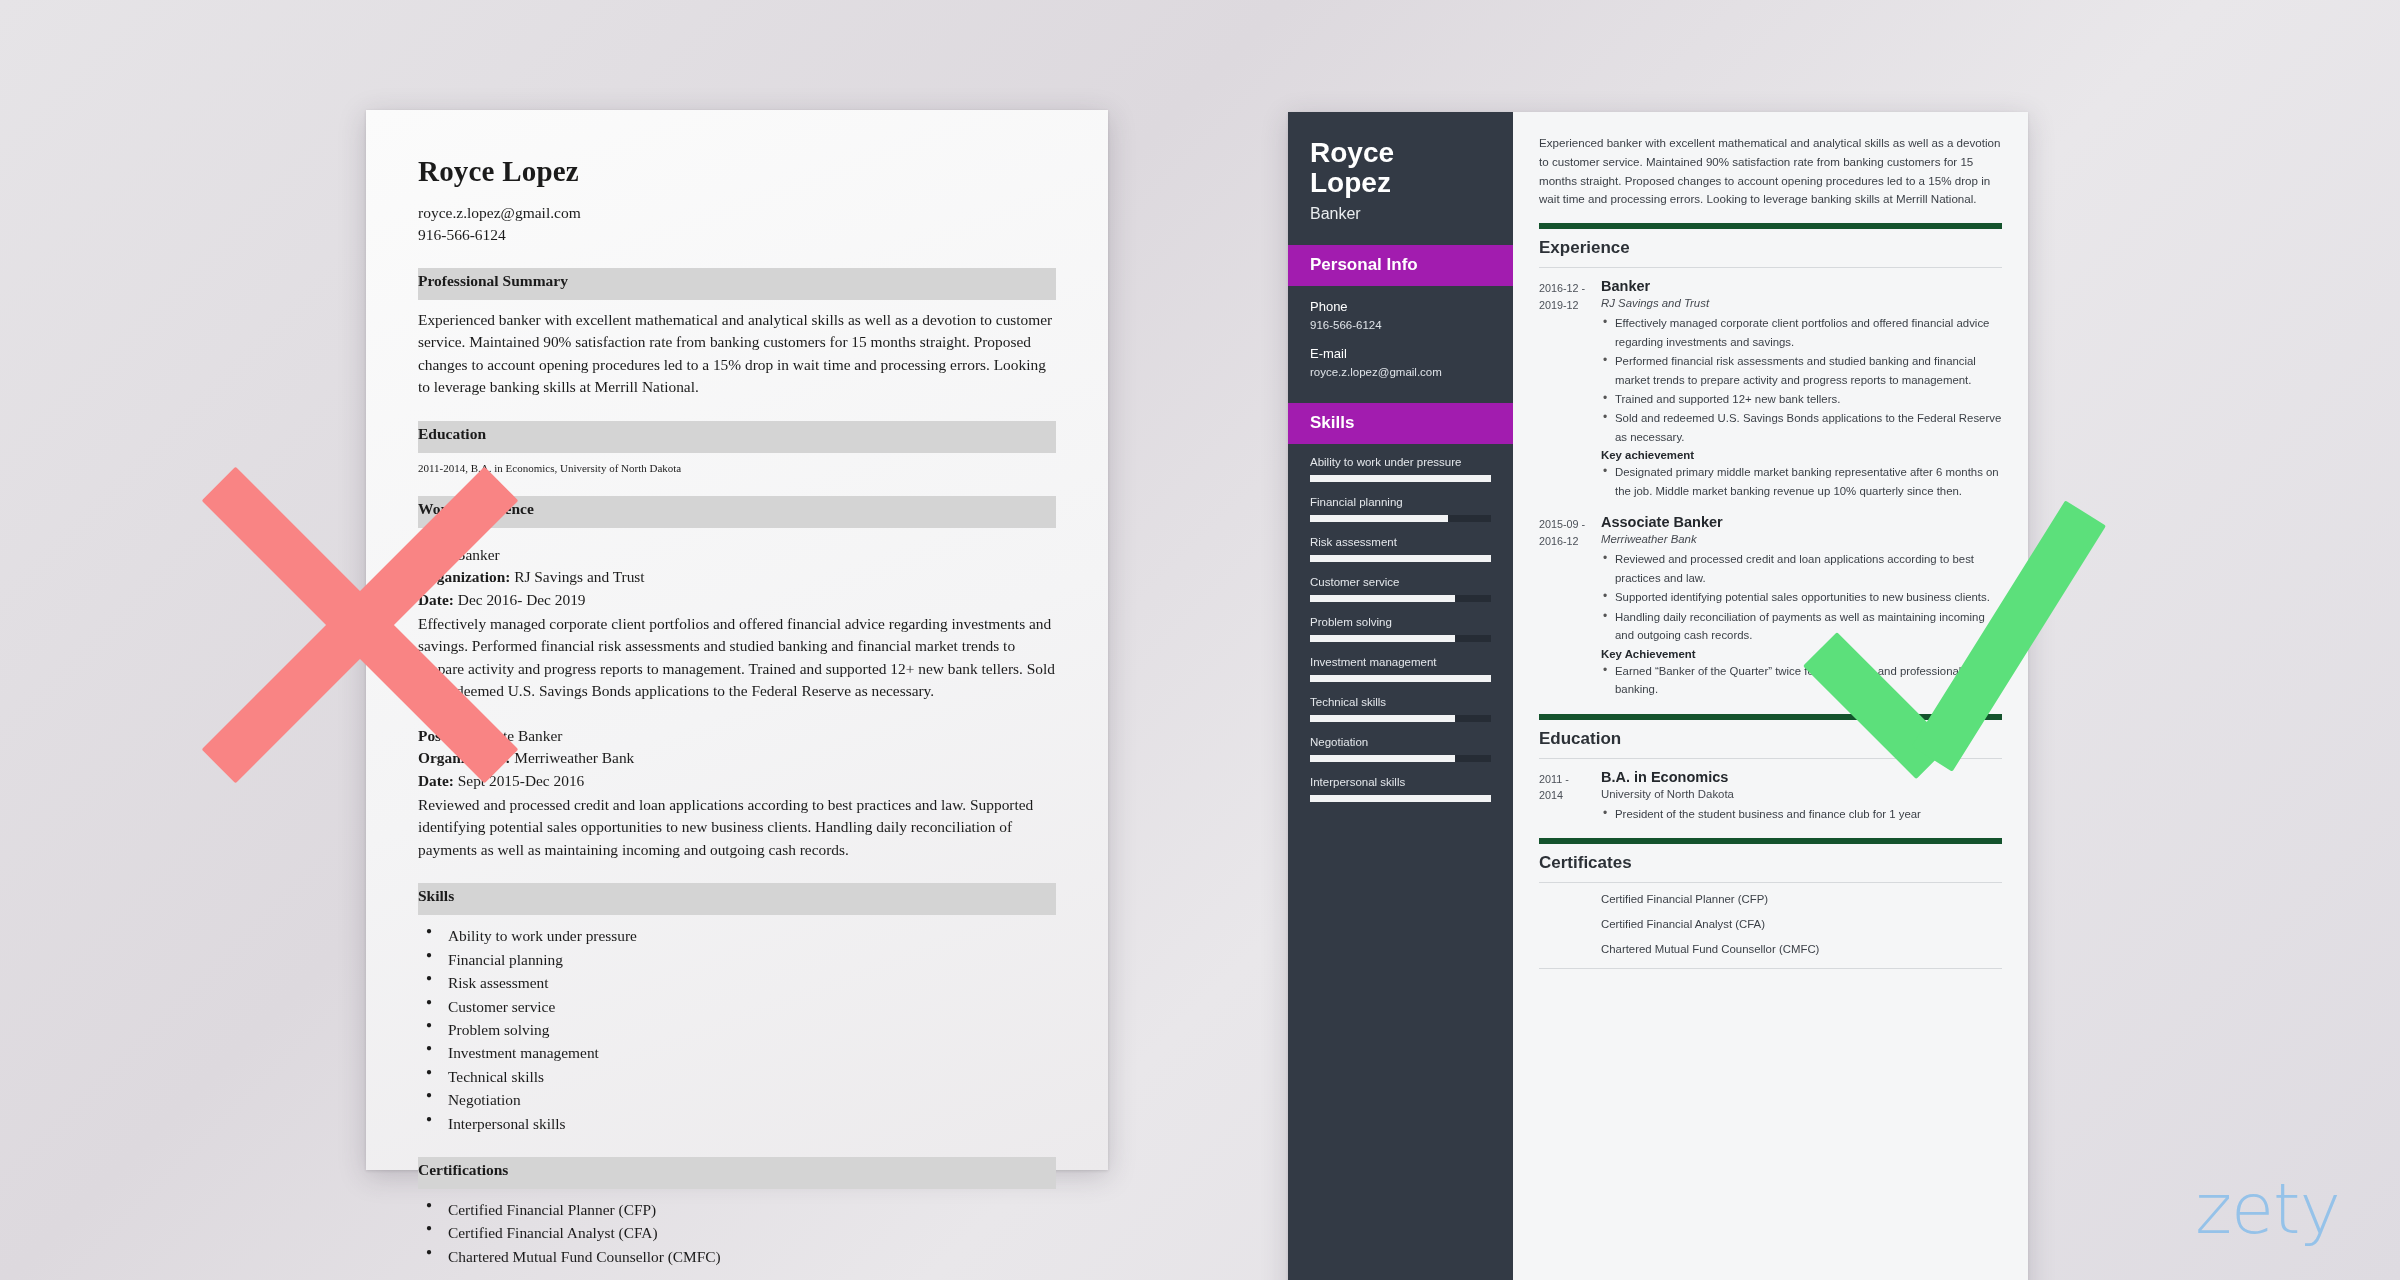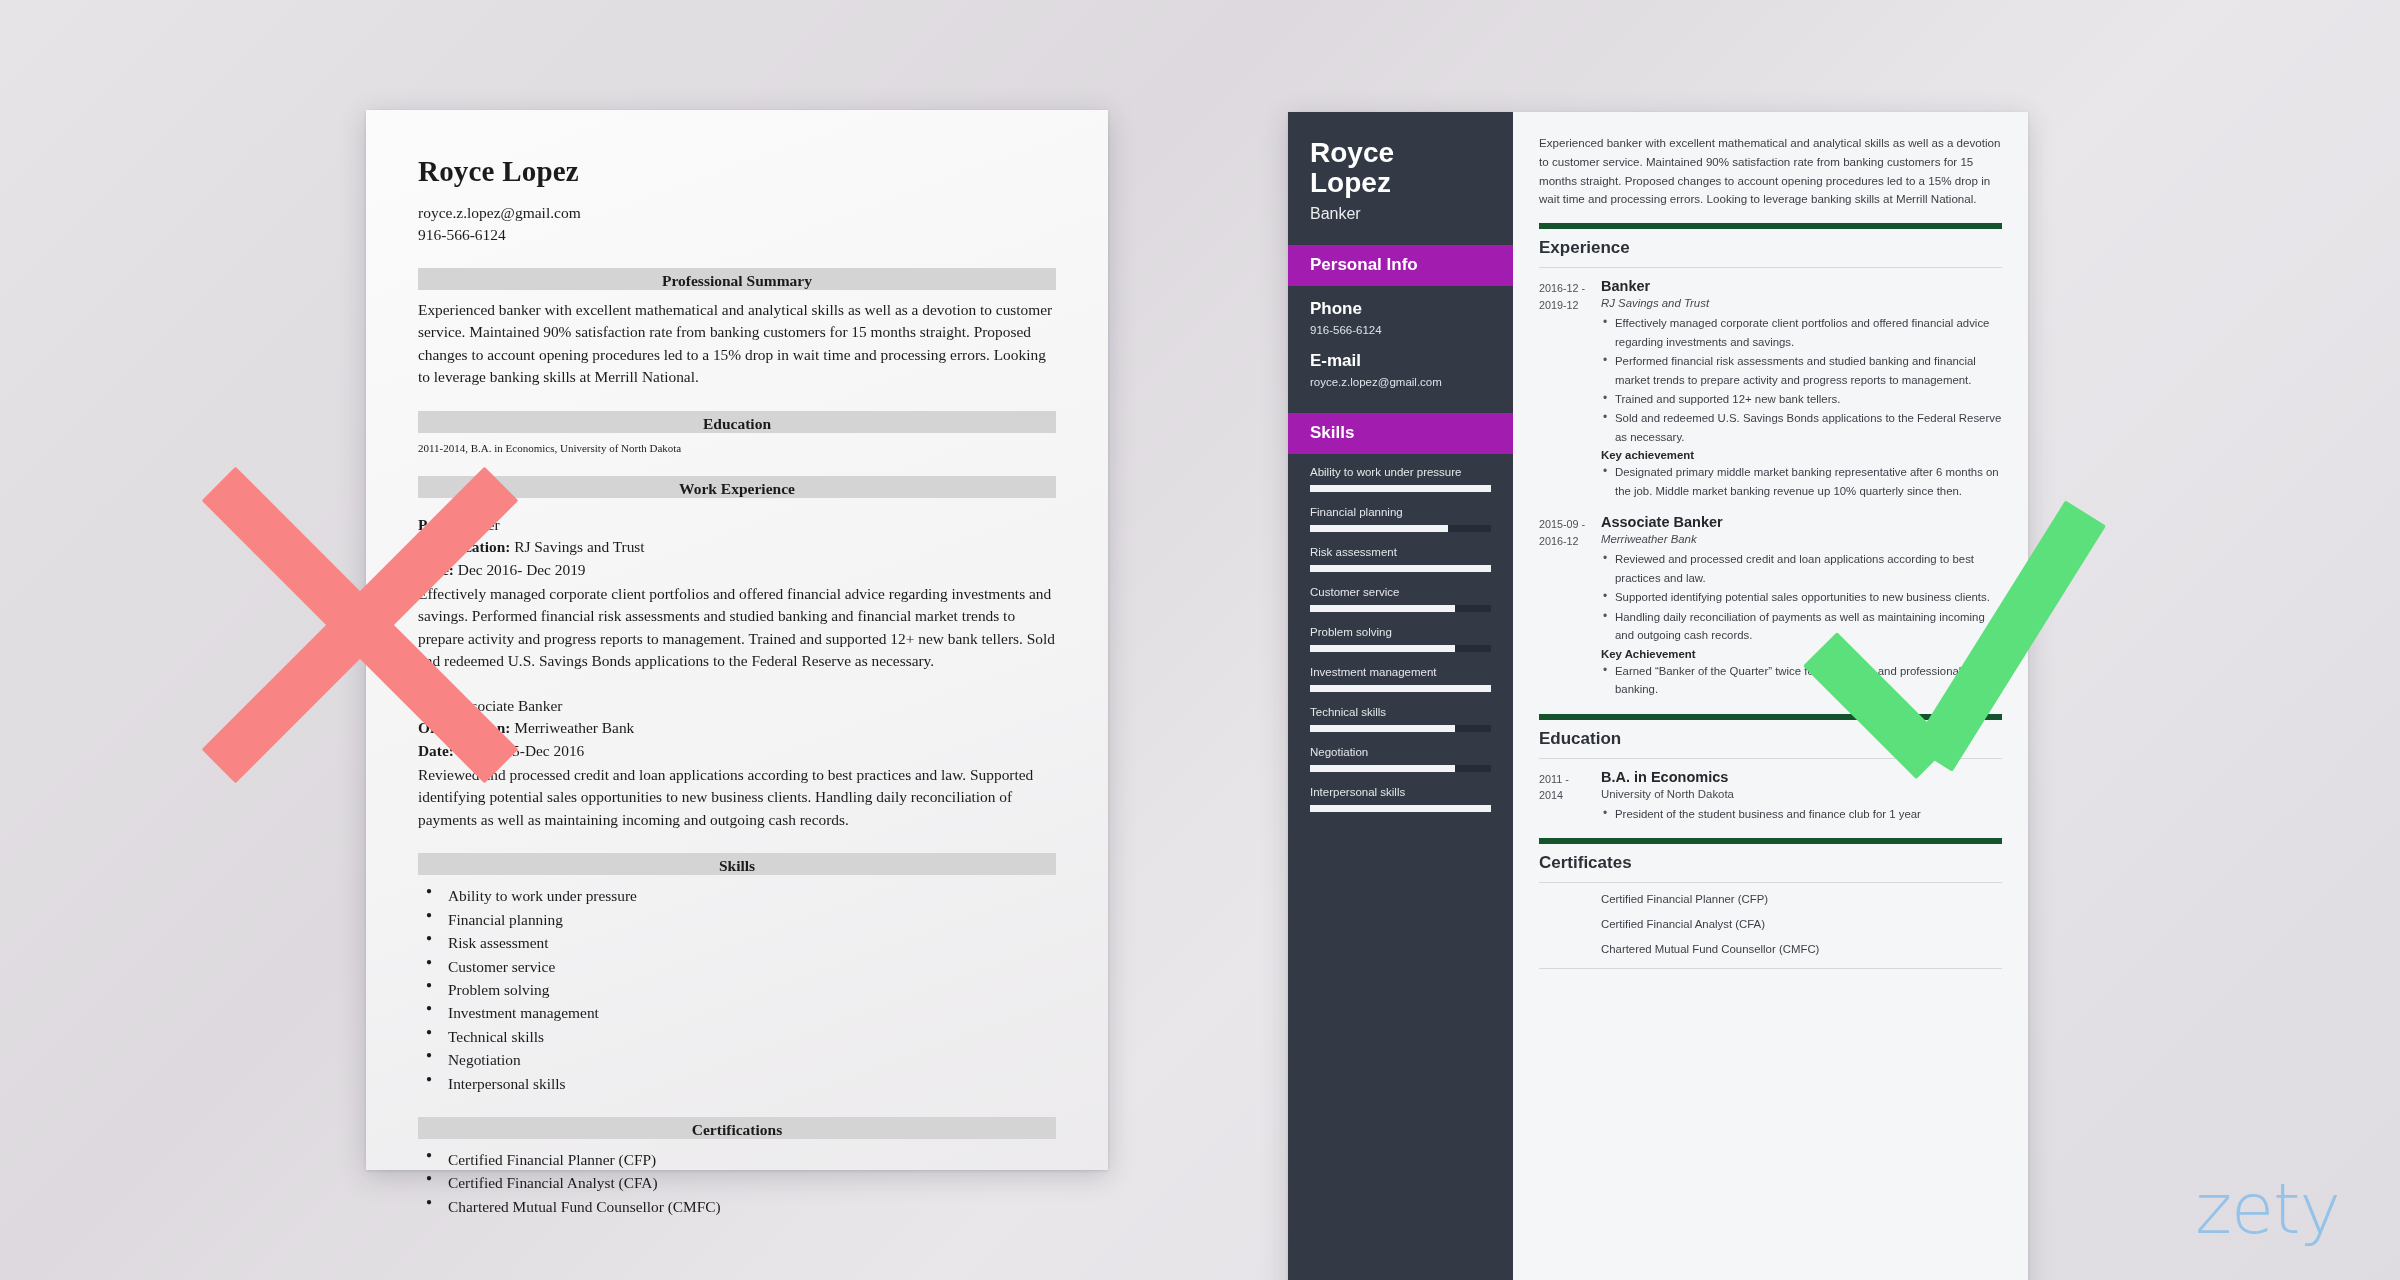--- a/index.html
+++ b/index.html
@@ -21,24 +21,24 @@
     color: #1b1b1b;
     padding: 45px 52px 0 52px;
   }
   #bad-resume .r-name {
     font-size: 29px; font-weight: bold; letter-spacing: .2px;
     margin-bottom: 14px;
   }
   #bad-resume .r-contact { font-size: 15.5px; line-height: 1.42; }
   #bad-resume .secbar {
     background: #d4d4d4;
-    text-align: center;
+    text-align: left;
     font-weight: bold;
     font-size: 15.5px;
-    padding: 4px 0 0 0;
+    padding: 4px 0 10px 0;
     margin: 22px 0 9px 0;
   }
   #bad-resume p.body {
     font-size: 15.4px; line-height: 1.46; text-align: left;
   }
   #bad-resume .edu-line { font-size: 11px; margin-top: 0; }
   #bad-resume .job { margin-top: 16px; }
   #bad-resume .job .ln { font-size: 15.4px; line-height: 1.45; }
   #bad-resume .job .ln b { font-weight: bold; }
   #bad-resume .job p { font-size: 15.4px; line-height: 1.46; margin-top: 2px; }
@@ -73,21 +73,21 @@
   }
   #gr-side .g-title {
     font-size: 16px; padding: 7px 22px 22px 22px; color: #e9ecef; font-weight: 400;
   }
   #gr-side .s-head {
     background: #a21caf;
     font-size: 17px; font-weight: bold;
     padding: 10px 22px 11px 22px;
   }
   #gr-side .pi-block { padding: 13px 22px 10px 22px; }
-  #gr-side .pi-label { font-size: 17px; font-weight: bold; margin-bottom: 5px; }
+  #gr-side .pi-label { font-size: 13px; font-weight: normal; margin-bottom: 5px; }
   #gr-side .pi-val { font-size: 11.5px; color: #dfe3e8; margin-bottom: 15px; }
   #gr-side .sk-wrap { padding: 12px 22px 0 22px; }
   #gr-side .sk { margin-bottom: 14px; }
   #gr-side .sk-name { font-size: 11.5px; color: #e4e7eb; margin-bottom: 7px; }
   #gr-side .sk-track { height: 7px; background: #262c35; width: 100%; }
   #gr-side .sk-fill { height: 7px; background: #f2f3f4; }
 
   #gr-main { flex: 1; padding: 22px 26px 0 26px; }
   #gr-main .summary { font-size: 11.6px; line-height: 1.62; color: #3a3f46; }
   #gr-main h2 {

